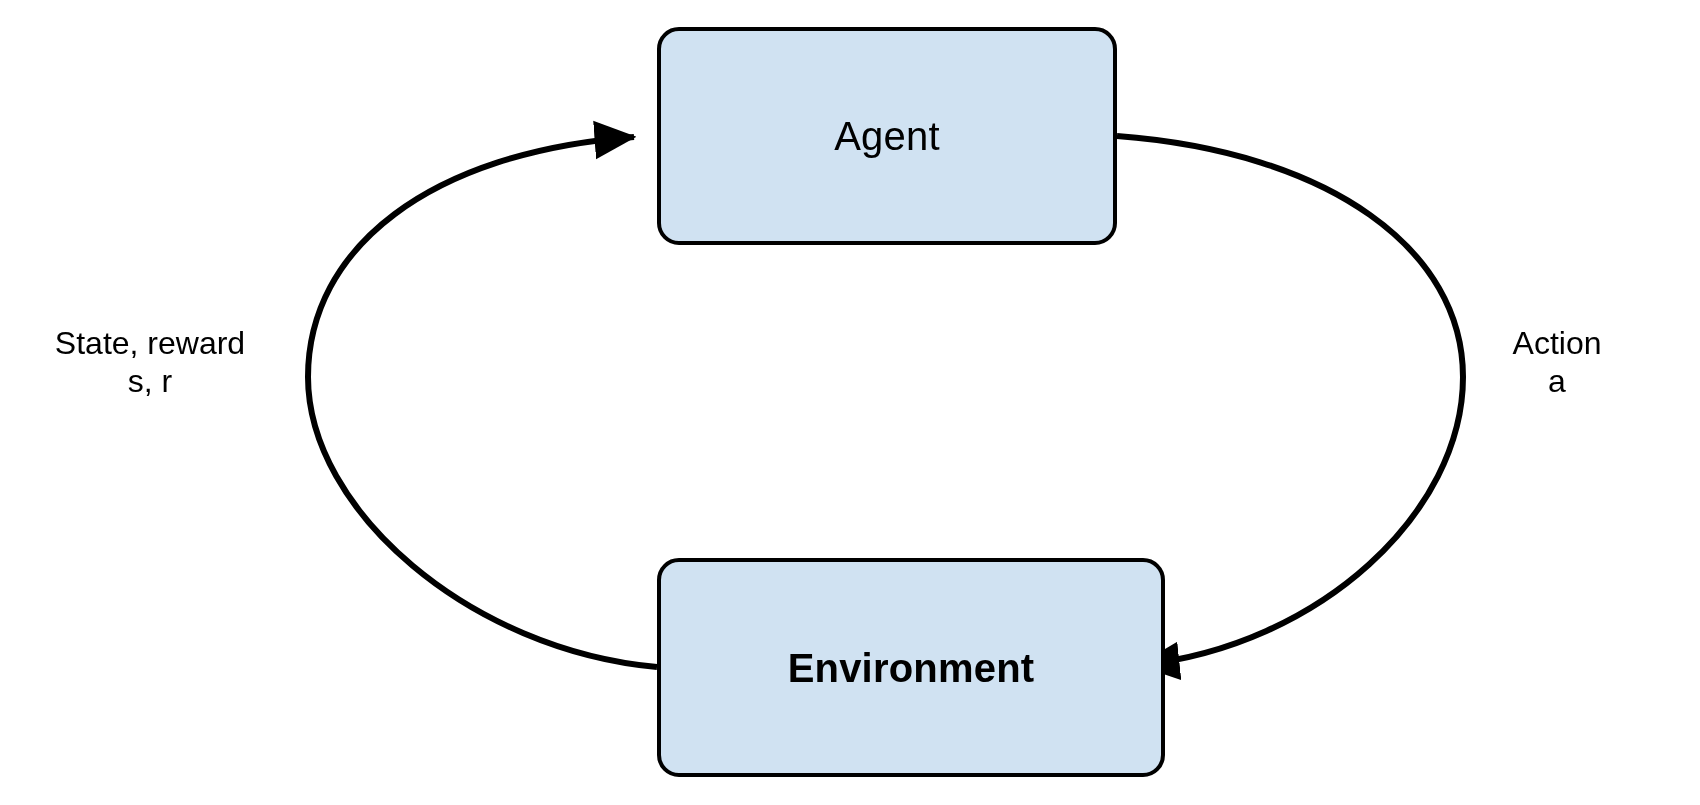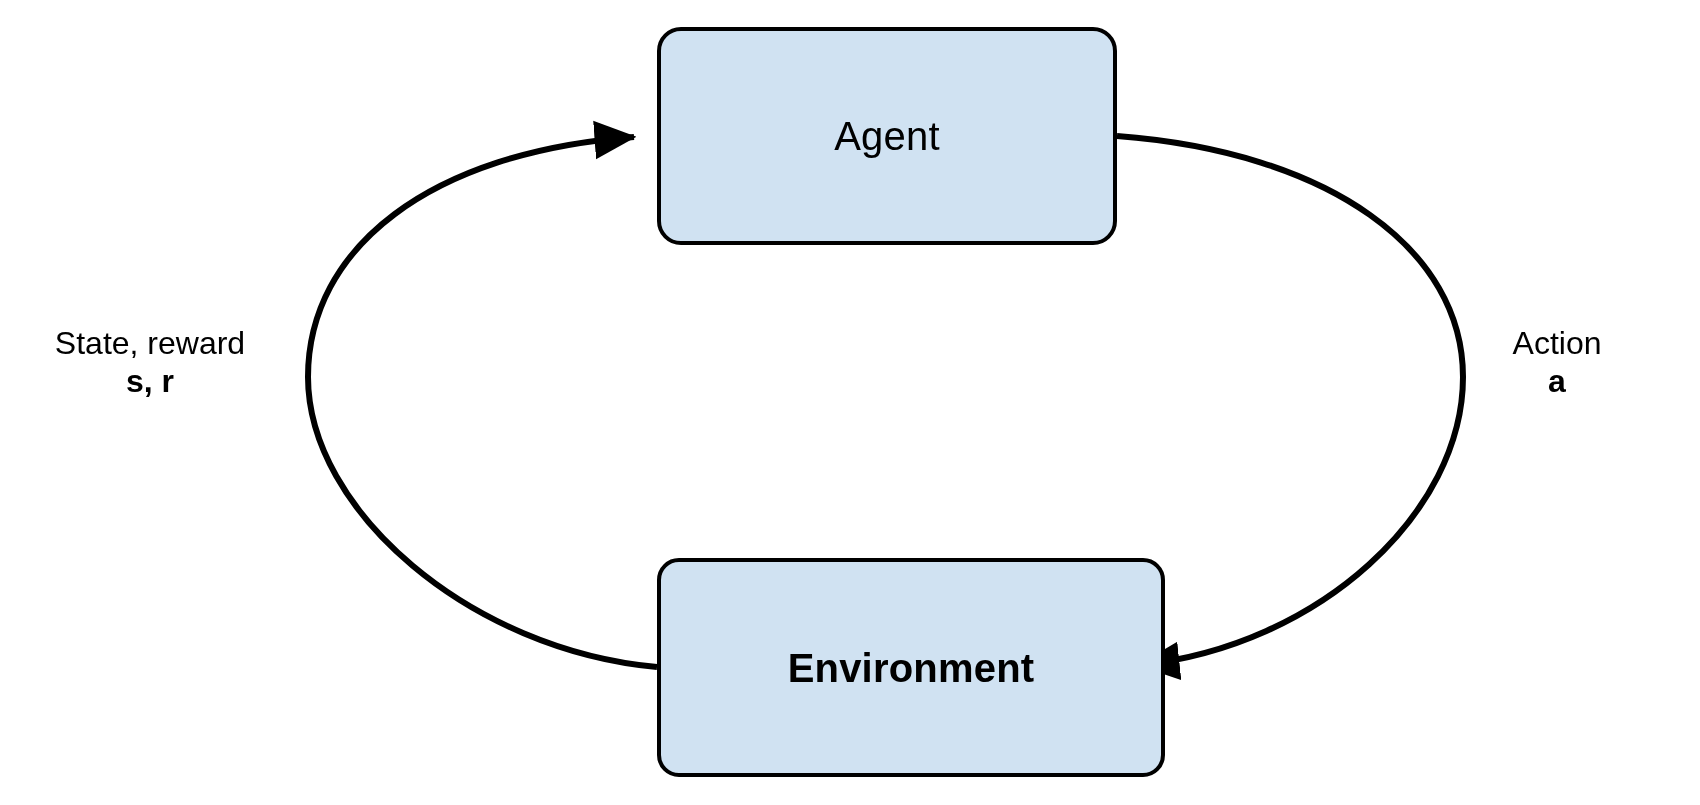--- a/index.html
+++ b/index.html
@@ -34,21 +34,20 @@
     border-radius: 22px;
     display: flex;
     align-items: center;
     justify-content: center;
   }
   #agent-box {
     left: 657px;
     top: 27px;
     width: 460px;
     height: 218px;
-    border-radius: 24px;
   }
   #environment-box {
     left: 657px;
     top: 558px;
     width: 460px;
     height: 219px;
   }
   .node-label {
     font-family: "Liberation Sans", sans-serif;
     font-size: 40px;
@@ -72,21 +71,20 @@
     top: 325px;
     width: 260px;
   }
   #action-label {
     left: 1472px;
     top: 325px;
     width: 170px;
   }
   .edge-label .line-2 {
     display: block;
-    font-weight: bold;
   }
 </style>
 </head>
 <body>
 
 <div id="diagram-canvas" style="background: rgb(255, 255, 255);">
 
   <svg id="loop-svg" viewBox="0 0 1700 805">
     <defs>
       <marker id="arrow-right" viewBox="0 0 10 10" refX="9.4" refY="5" markerWidth="7" markerHeight="7" orient="auto-start-reverse">

